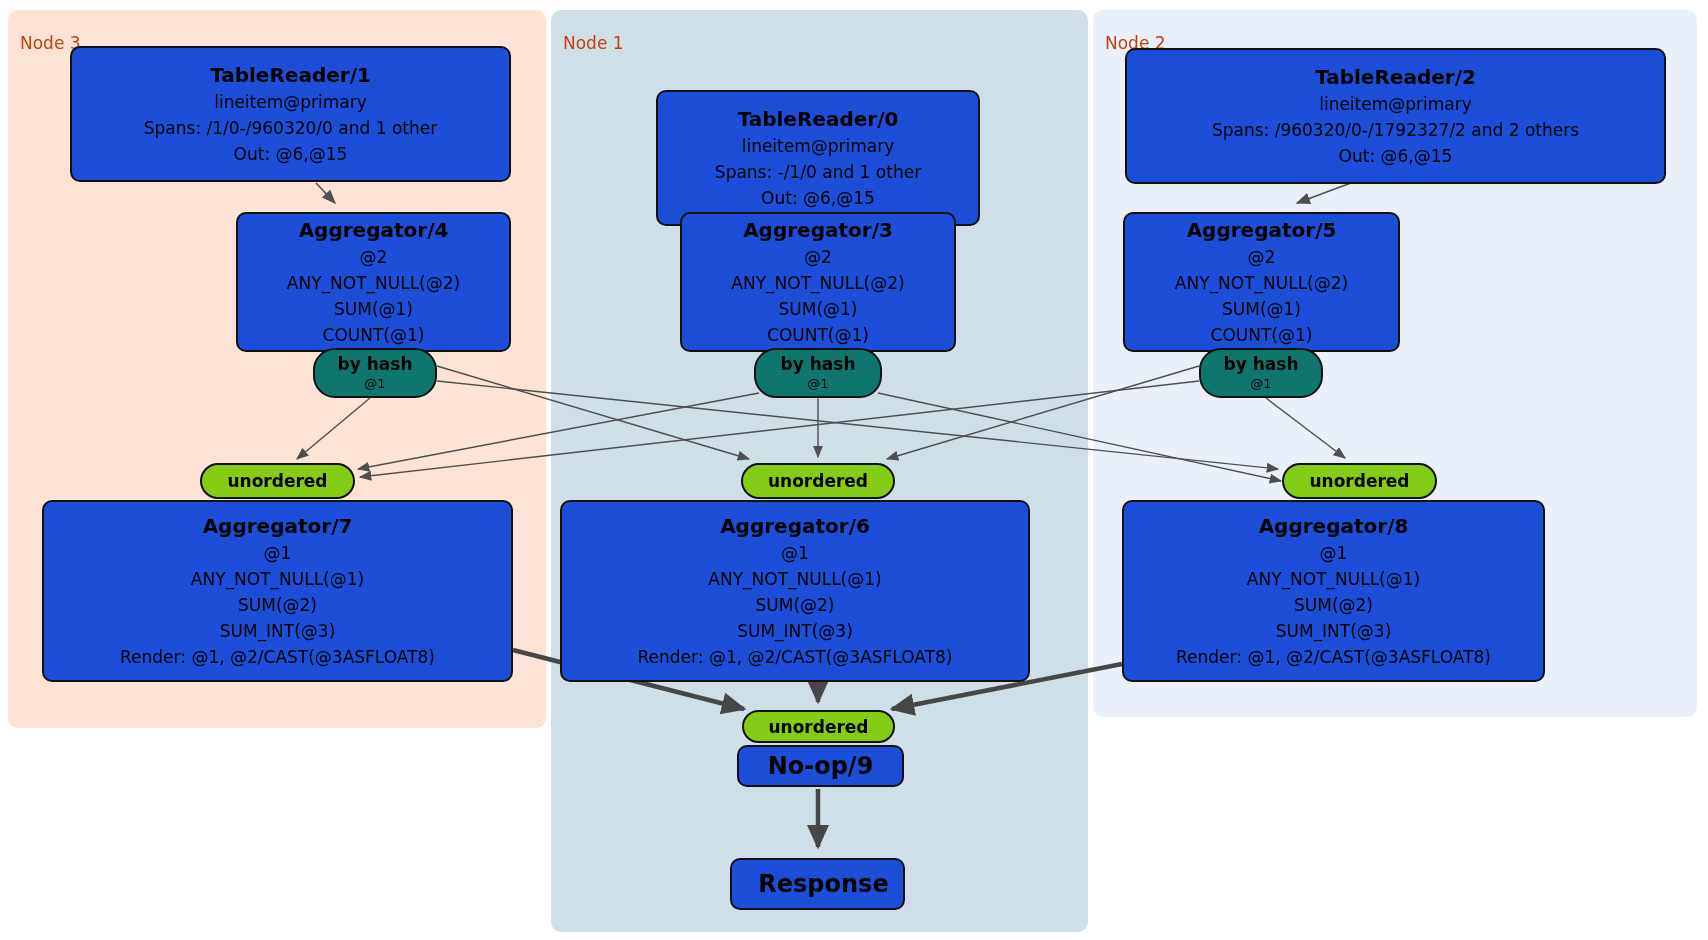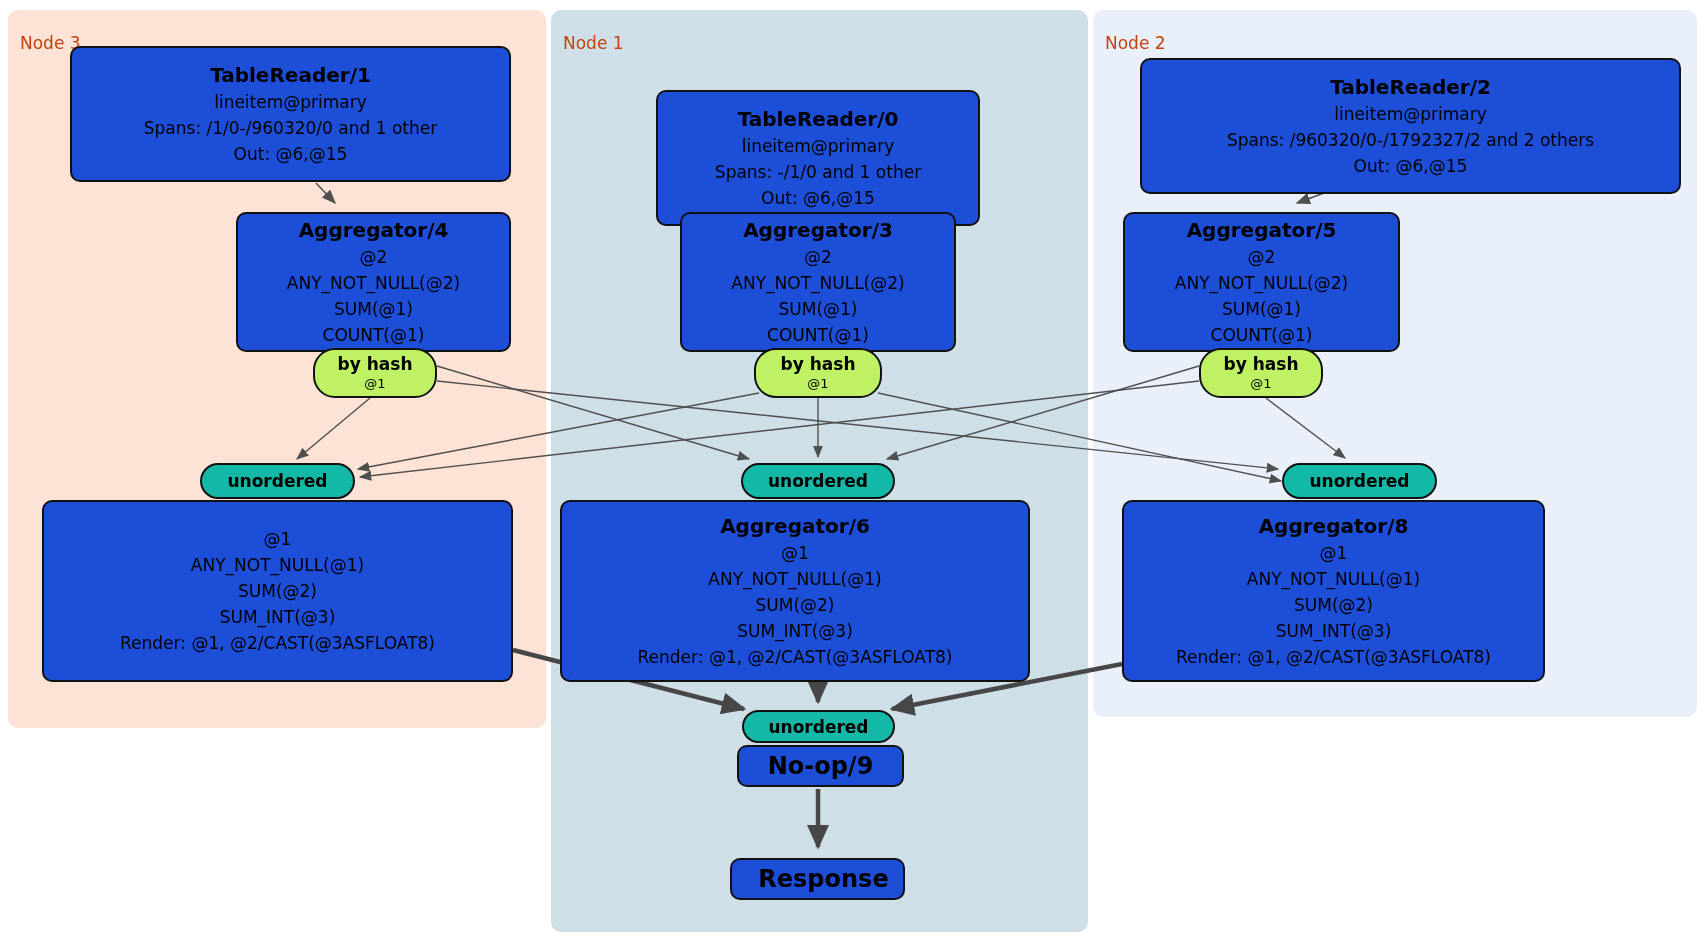--- a/index.html
+++ b/index.html
@@ -38,46 +38,46 @@
     box-sizing:border-box;
     display:flex;flex-direction:column;justify-content:center;
     text-align:center;
     z-index:10;
   }
   .ptitle{font-weight:bold;font-size:20px;line-height:27px;}
   .pline{font-size:17px;line-height:26px;white-space:nowrap;}
   .bigbox .ptitle{font-size:24px;line-height:30px;}
   #tr1{left:70px;top:46px;width:441px;height:136px;}
   #tr0{left:656px;top:46px;width:324px;height:136px;margin-top:44px;}
-  #tr2{left:1125px;top:58px;width:541px;height:136px;margin-left:15px;}
+  #tr2{left:1125px;top:48px;width:541px;height:136px;}
   #agg4{left:236px;top:212px;width:275px;height:140px;}
   #agg3{left:680px;top:212px;width:276px;height:140px;}
   #agg5{left:1123px;top:212px;width:277px;height:140px;}
   #agg7{left:42px;top:500px;width:471px;height:182px;}
   #agg6{left:560px;top:500px;width:470px;height:182px;}
   #agg8{left:1122px;top:500px;width:423px;height:182px;}
   #noop{left:737px;top:745px;width:167px;height:42px;}
-  #resp{left:730px;top:858px;width:175px;height:42px;padding-left:12px;}
+  #resp{left:730px;top:858px;width:175px;height:52px;padding-left:12px;}
   .router{
     position:absolute;
-    background:#bef264;
+    background:#0f766e;
     border:2px solid #111;
     border-radius:22px;
     box-sizing:border-box;
     text-align:center;
     z-index:12;
   }
   .router .rlabel{font-weight:bold;font-size:17px;line-height:23px;margin-top:3px;}
   .router .rkey{font-size:13px;line-height:16px;}
   #rhash-l{left:313px;top:348px;width:124px;height:50px;}
   #rhash-m{left:754px;top:348px;width:128px;height:50px;}
   #rhash-r{left:1199px;top:348px;width:124px;height:50px;}
   .sync{
     position:absolute;
-    background:#14b8a6;
+    background:#84cc16;
     border:2px solid #111;
     border-radius:18px;
     box-sizing:border-box;
     display:flex;align-items:center;justify-content:center;
     font-weight:bold;font-size:17px;
     z-index:12;
   }
   #sync-l{left:200px;top:463px;width:155px;height:36px;}
   #sync-m{left:741px;top:463px;width:154px;height:36px;}
   #sync-r{left:1282px;top:463px;width:155px;height:36px;}
@@ -164,20 +164,21 @@
   </div>
   <div class="pbox" id="agg5">
     <div class="ptitle">Aggregator/5</div>
     <div class="pline">@2</div>
     <div class="pline">ANY_NOT_NULL(@2)</div>
     <div class="pline">SUM(@1)</div>
     <div class="pline">COUNT(@1)</div>
   </div>
 
   <div class="pbox" id="agg7">
+    <div class="ptitle">Aggregator/7</div>
     <div class="pline">@1</div>
     <div class="pline">ANY_NOT_NULL(@1)</div>
     <div class="pline">SUM(@2)</div>
     <div class="pline">SUM_INT(@3)</div>
     <div class="pline">Render: @1, @2/CAST(@3ASFLOAT8)</div>
   </div>
   <div class="pbox" id="agg6">
     <div class="ptitle">Aggregator/6</div>
     <div class="pline">@1</div>
     <div class="pline">ANY_NOT_NULL(@1)</div>

